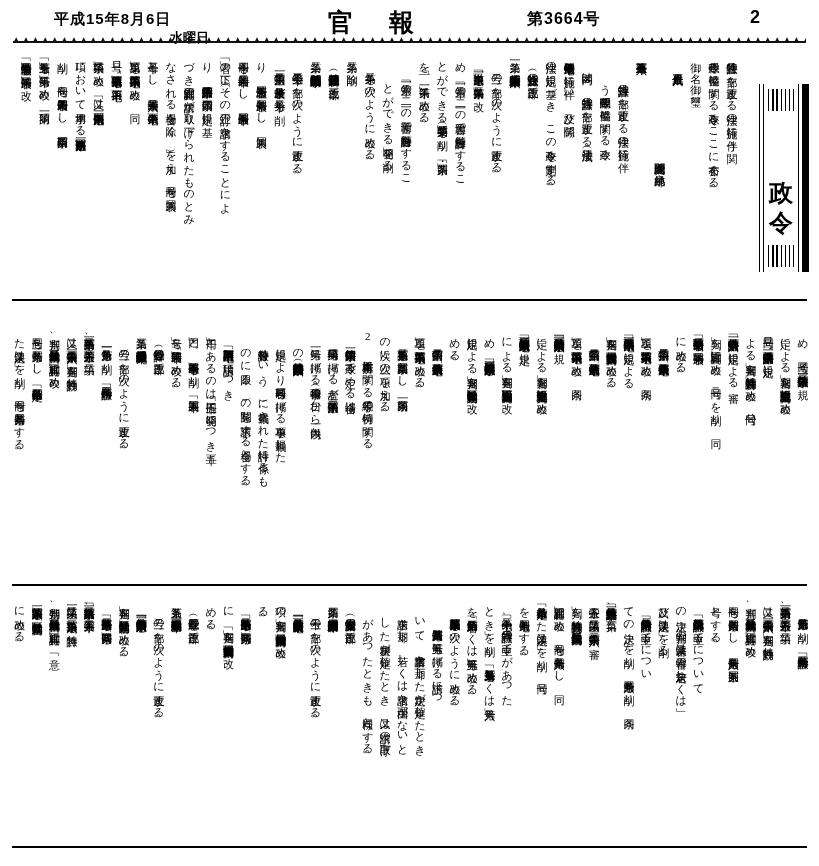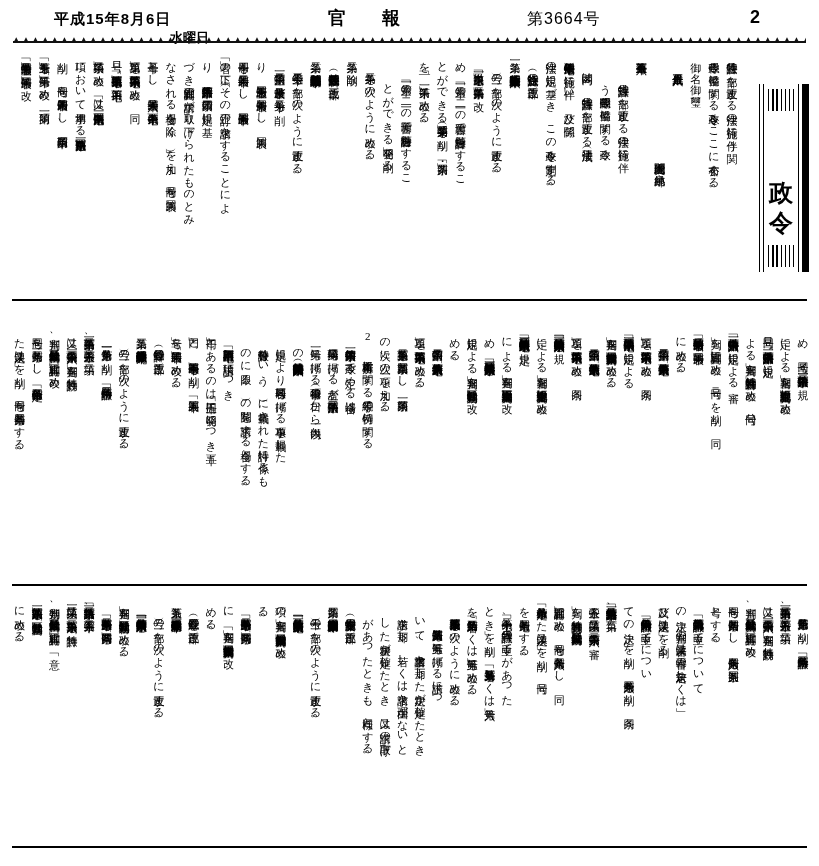--- a/index.html
+++ b/index.html
@@ -4,22 +4,22 @@
 <style>
   html,body{margin:0;padding:0;background:#ffffff;}
   .page{position:relative;width:819px;height:866px;background:#fff;overflow:hidden;
         font-family:"Liberation Serif","DejaVu Serif",serif;color:#000;}
   
   .header{position:absolute;top:6px;left:0;right:0;height:26px;}
   .h-date{position:absolute;left:54px;top:4px;font-size:15px;font-weight:bold;
           font-family:"Liberation Sans","DejaVu Sans",sans-serif;letter-spacing:1px;}
   .h-week{position:absolute;left:170px;top:23px;font-size:13px;font-weight:bold;
           font-family:"Liberation Sans","DejaVu Sans",sans-serif;}
-  .h-title{position:absolute;left:328px;top:0px;font-size:18px;font-weight:bold;letter-spacing:36px;}
-  .h-issue{position:absolute;left:527px;top:3px;font-size:16px;font-weight:normal;
+  .h-title{position:absolute;left:328px;top:0px;font-size:25px;font-weight:bold;letter-spacing:36px;}
+  .h-issue{position:absolute;left:527px;top:3px;font-size:16px;font-weight:bold;
            font-family:"Liberation Sans","DejaVu Sans",sans-serif;letter-spacing:1px;}
   .h-page{position:absolute;left:750px;top:1px;font-size:18px;font-weight:bold;
           font-family:"Liberation Sans","DejaVu Sans",sans-serif;}
   
   .zigzag{position:absolute;top:30px;left:13px;width:793px;height:11px;overflow:hidden;
           border-bottom:2px solid #111;line-height:11px;white-space:nowrap;}
   .zigzag::before{content:"▲▲▲▲▲▲▲▲▲▲▲▲▲▲▲▲▲▲▲▲▲▲▲▲▲▲▲▲▲▲▲▲▲▲▲▲▲▲▲▲▲▲▲▲▲▲▲▲▲▲▲▲▲▲▲▲▲▲▲▲▲▲▲▲▲▲▲▲▲▲▲▲▲▲▲▲▲▲▲▲▲▲▲▲▲▲▲▲▲▲▲▲▲▲▲";
           font-size:6.5px;letter-spacing:3.2px;color:#111;}
   
   .band{position:absolute;writing-mode:vertical-rl;text-orientation:upright;

